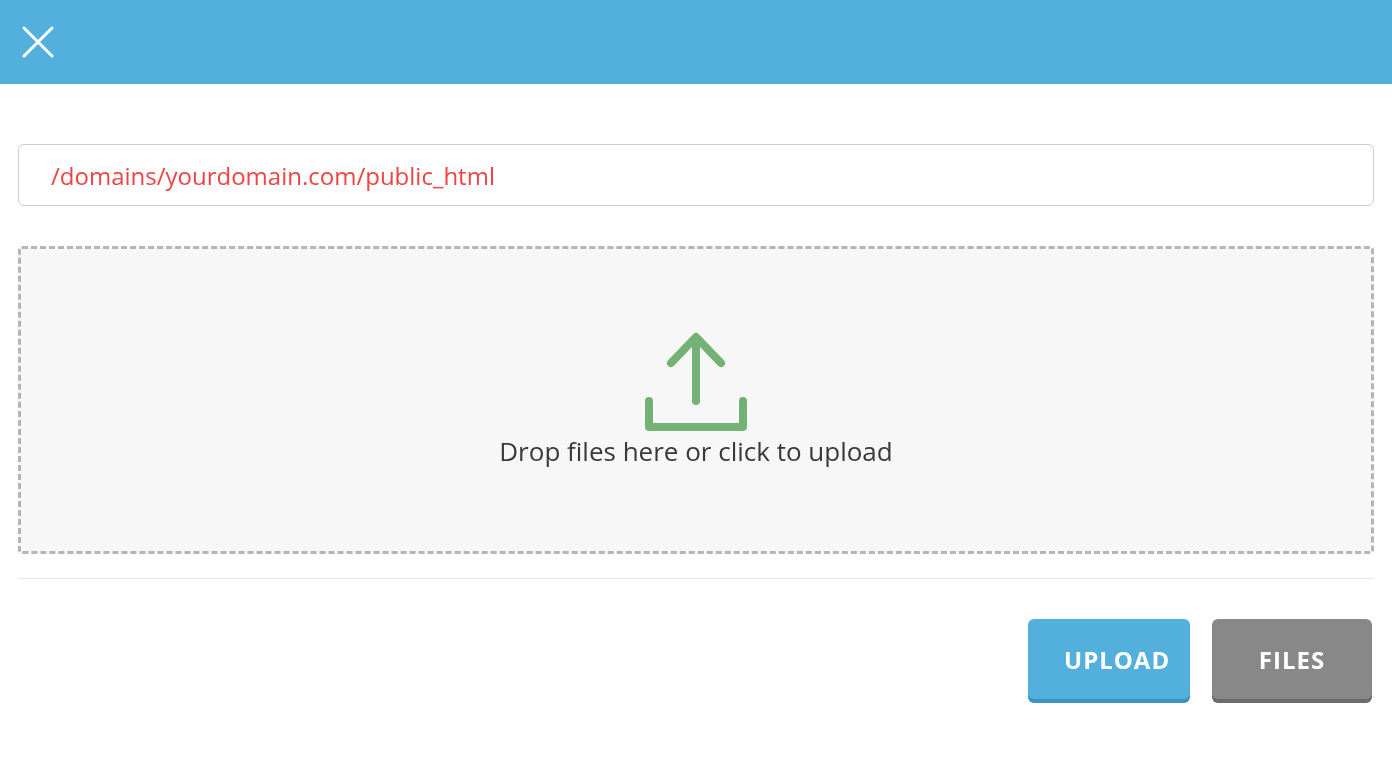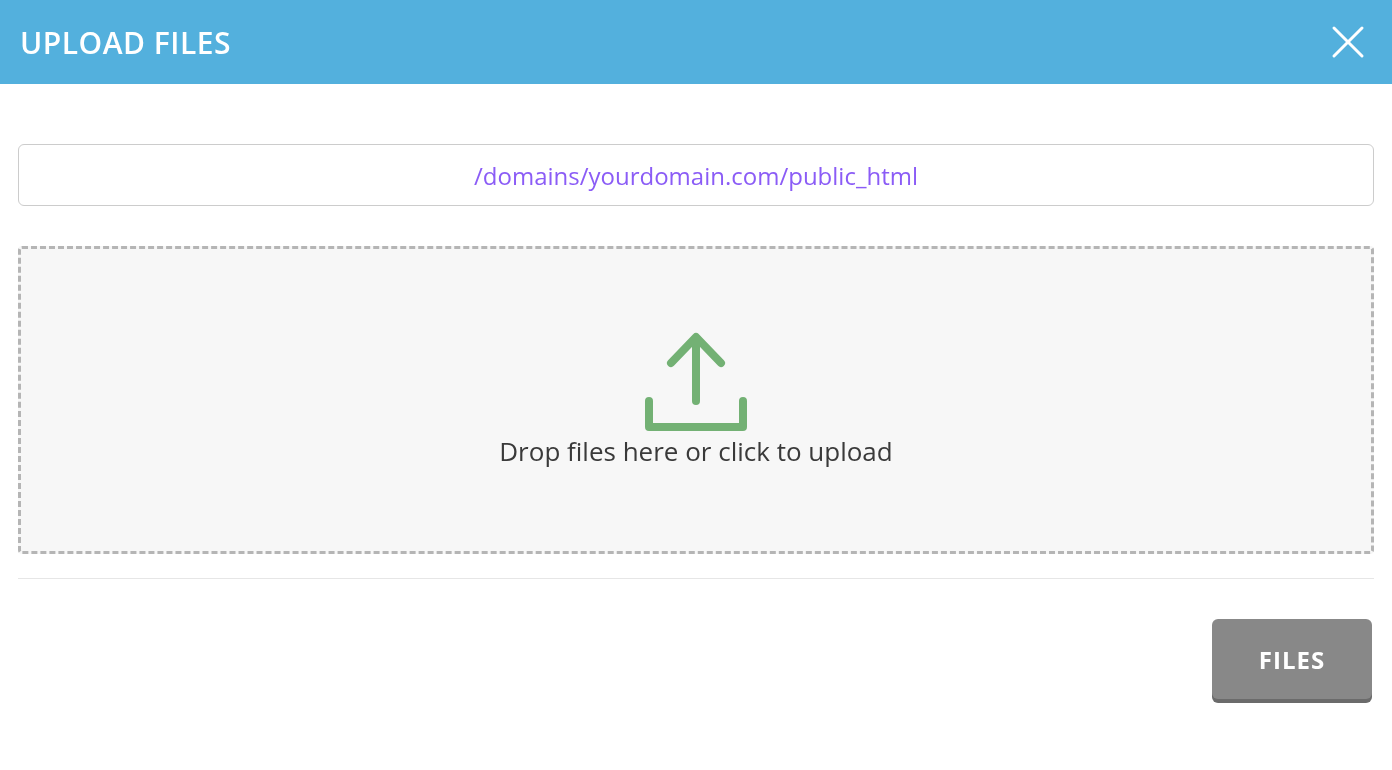--- a/index.html
+++ b/index.html
@@ -45,24 +45,23 @@
       font-weight: 400;
       margin-bottom: 28px;
     }
     .path-input {
       width: 100%;
       height: 62px;
       border: 1px solid #cccccc;
       border-radius: 6px;
       padding: 0 32px;
       font-size: 24px;
-      color: #8b5cf6;
+      color: #ef4444;
       font-family: inherit;
       outline: none;
-      text-align: center;
     }
     .dropzone {
       margin-top: 40px;
       border: 3px dashed #b5b5b5;
       border-radius: 4px;
       background: #f7f7f7;
       height: 308px;
       display: flex;
       flex-direction: column;
       align-items: center;
@@ -107,21 +106,20 @@
     .btn-close {
       background: #888888;
       box-shadow: 0 4px 0 #6b6b6b;
       width: 160px;
     }
   </style>
 </head>
 <body>
 
 <div class="modal-header">
-  <div class="modal-title">UPLOAD FILES</div>
   <div class="close-icon-btn">
     <svg width="36" height="36" viewBox="0 0 36 36">
       <line x1="4" y1="4" x2="32" y2="32" stroke="#ffffff" stroke-width="3" stroke-linecap="round"></line>
       <line x1="32" y1="4" x2="4" y2="32" stroke="#ffffff" stroke-width="3" stroke-linecap="round"></line>
     </svg>
   </div>
 </div>
 
 <div class="modal-body">
   <input type="text" class="path-input" value="/domains/yourdomain.com/public_html" style="">
@@ -134,14 +132,15 @@
         <polyline points="6,70 6,96 100,96 100,70"></polyline>
       </g>
     </svg>
     <div class="dropzone-text">Drop files here or click to upload</div>
   </div>
 
   <div class="divider"></div>
 </div>
 
 <div class="modal-footer">
+  <button class="btn btn-upload">UPLOAD</button>
   <button class="btn btn-close">FILES</button>
 </div>
 
 </body></html>

